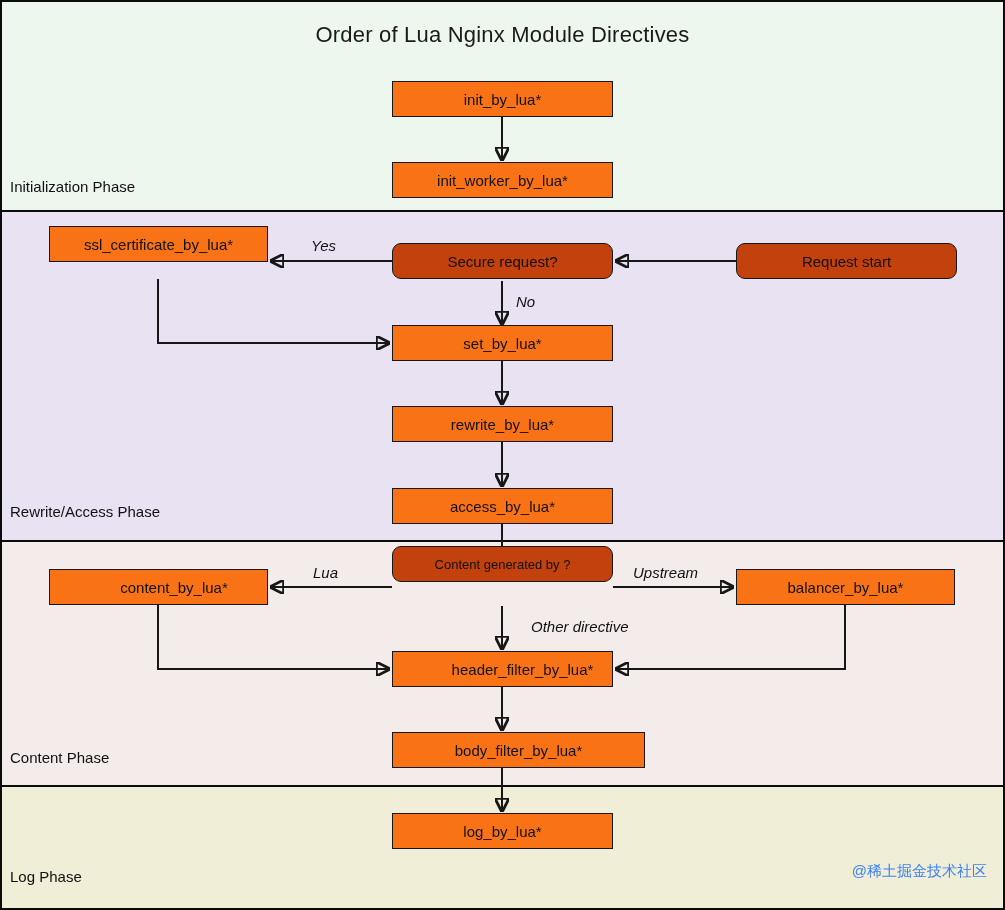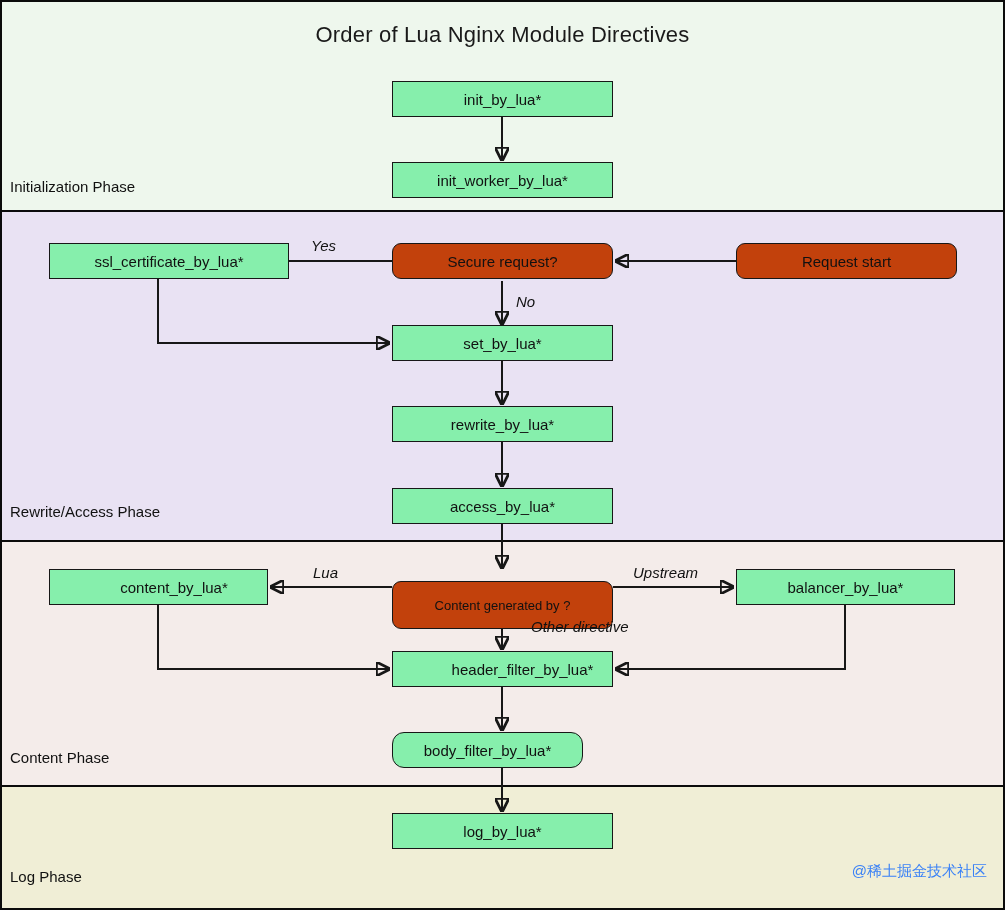--- a/index.html
+++ b/index.html
@@ -13,21 +13,21 @@
   .band-log{top:787px;height:123px;background:#f0eed6;}
 
   .band-label{position:absolute;left:10px;font-size:15px;color:#111;white-space:nowrap;}
 
   .title{position:absolute;left:0;top:22px;width:1005px;text-align:center;
          font-size:22px;color:#1a1a1a;letter-spacing:.2px;}
 
   .node{position:absolute;box-sizing:border-box;display:flex;align-items:center;
         justify-content:center;border:1.5px solid #171717;font-size:15px;color:#111;
         white-space:nowrap;}
-  .node.proc{background:#86efac;}
+  .node.proc{background:#f97316;}
   .node.dec{background:#c2410c;border-radius:9px;}
   .node.small{font-size:13px;}
 
   .edge-label{position:absolute;font-size:15px;color:#111;white-space:nowrap;font-style:italic;}
 
   svg.wires{position:absolute;left:0;top:0;width:1005px;height:910px;overflow:visible;}
   svg.wires path,svg.wires line{stroke:#171717;stroke-width:2;fill:none;}
 
   .watermark{position:absolute;right:18px;top:862px;font-size:15px;color:#3b82f6;
              white-space:nowrap;}
@@ -87,30 +87,30 @@
     <line x1="502" y1="687" x2="502" y2="730" marker-end="url(#arr)"></line>
 
     <line x1="502" y1="768" x2="502" y2="811" marker-end="url(#arr)"></line>
   </svg>
 
   <div class="node proc" style="left:392px;top:81px;width:221px;height:36px;">init_by_lua*</div>
   <div class="node proc" style="left:392px;top:162px;width:221px;height:36px;">init_worker_by_lua*</div>
 
   <div class="node dec" style="left:736px;top:243px;width:221px;height:36px;text-align:center;">Request start</div>
   <div class="node dec" style="left:392px;top:243px;width:221px;height:36px;">Secure request?</div>
-  <div class="node proc" style="left:49px;top:243px;width:240px;height:36px;">ssl_certificate_by_lua*</div>
+  <div class="node proc" style="left:49px;top:226px;width:219px;height:36px;">ssl_certificate_by_lua*</div>
   <div class="node proc" style="left:392px;top:325px;width:221px;height:36px;">set_by_lua*</div>
   <div class="node proc" style="left:392px;top:406px;width:221px;height:36px;">rewrite_by_lua*</div>
   <div class="node proc" style="left:392px;top:488px;width:221px;height:36px;">access_by_lua*</div>
 
-  <div class="node dec small" style="left:392px;top:581px;width:221px;height:48px;">Content generated by ?</div>
+  <div class="node dec small" style="left:392px;top:546px;width:221px;height:36px;">Content generated by ?</div>
   <div class="node proc" style="left:49px;top:569px;width:219px;height:36px;padding-left:31px;">content_by_lua*</div>
   <div class="node proc" style="left:736px;top:569px;width:219px;height:36px;">balancer_by_lua*</div>
   <div class="node proc" style="left:392px;top:651px;width:221px;height:36px;padding-left:40px;">header_filter_by_lua*</div>
-  <div class="node proc" style="left:392px;top:732px;width:191px;height:36px;border-radius:12px;">body_filter_by_lua*</div>
+  <div class="node proc" style="left:392px;top:732px;width:253px;height:36px;">body_filter_by_lua*</div>
 
   <div class="node proc" style="left:392px;top:813px;width:221px;height:36px;">log_by_lua*</div>
 
   <div class="edge-label" style="left:311px;top:237px;">Yes</div>
   <div class="edge-label" style="left:516px;top:293px;">No</div>
   <div class="edge-label" style="left:313px;top:564px;">Lua</div>
   <div class="edge-label" style="left:633px;top:564px;">Upstream</div>
   <div class="edge-label" style="left:531px;top:618px;">Other directive</div>
 
   <div class="watermark">@稀土掘金技术社区</div>

